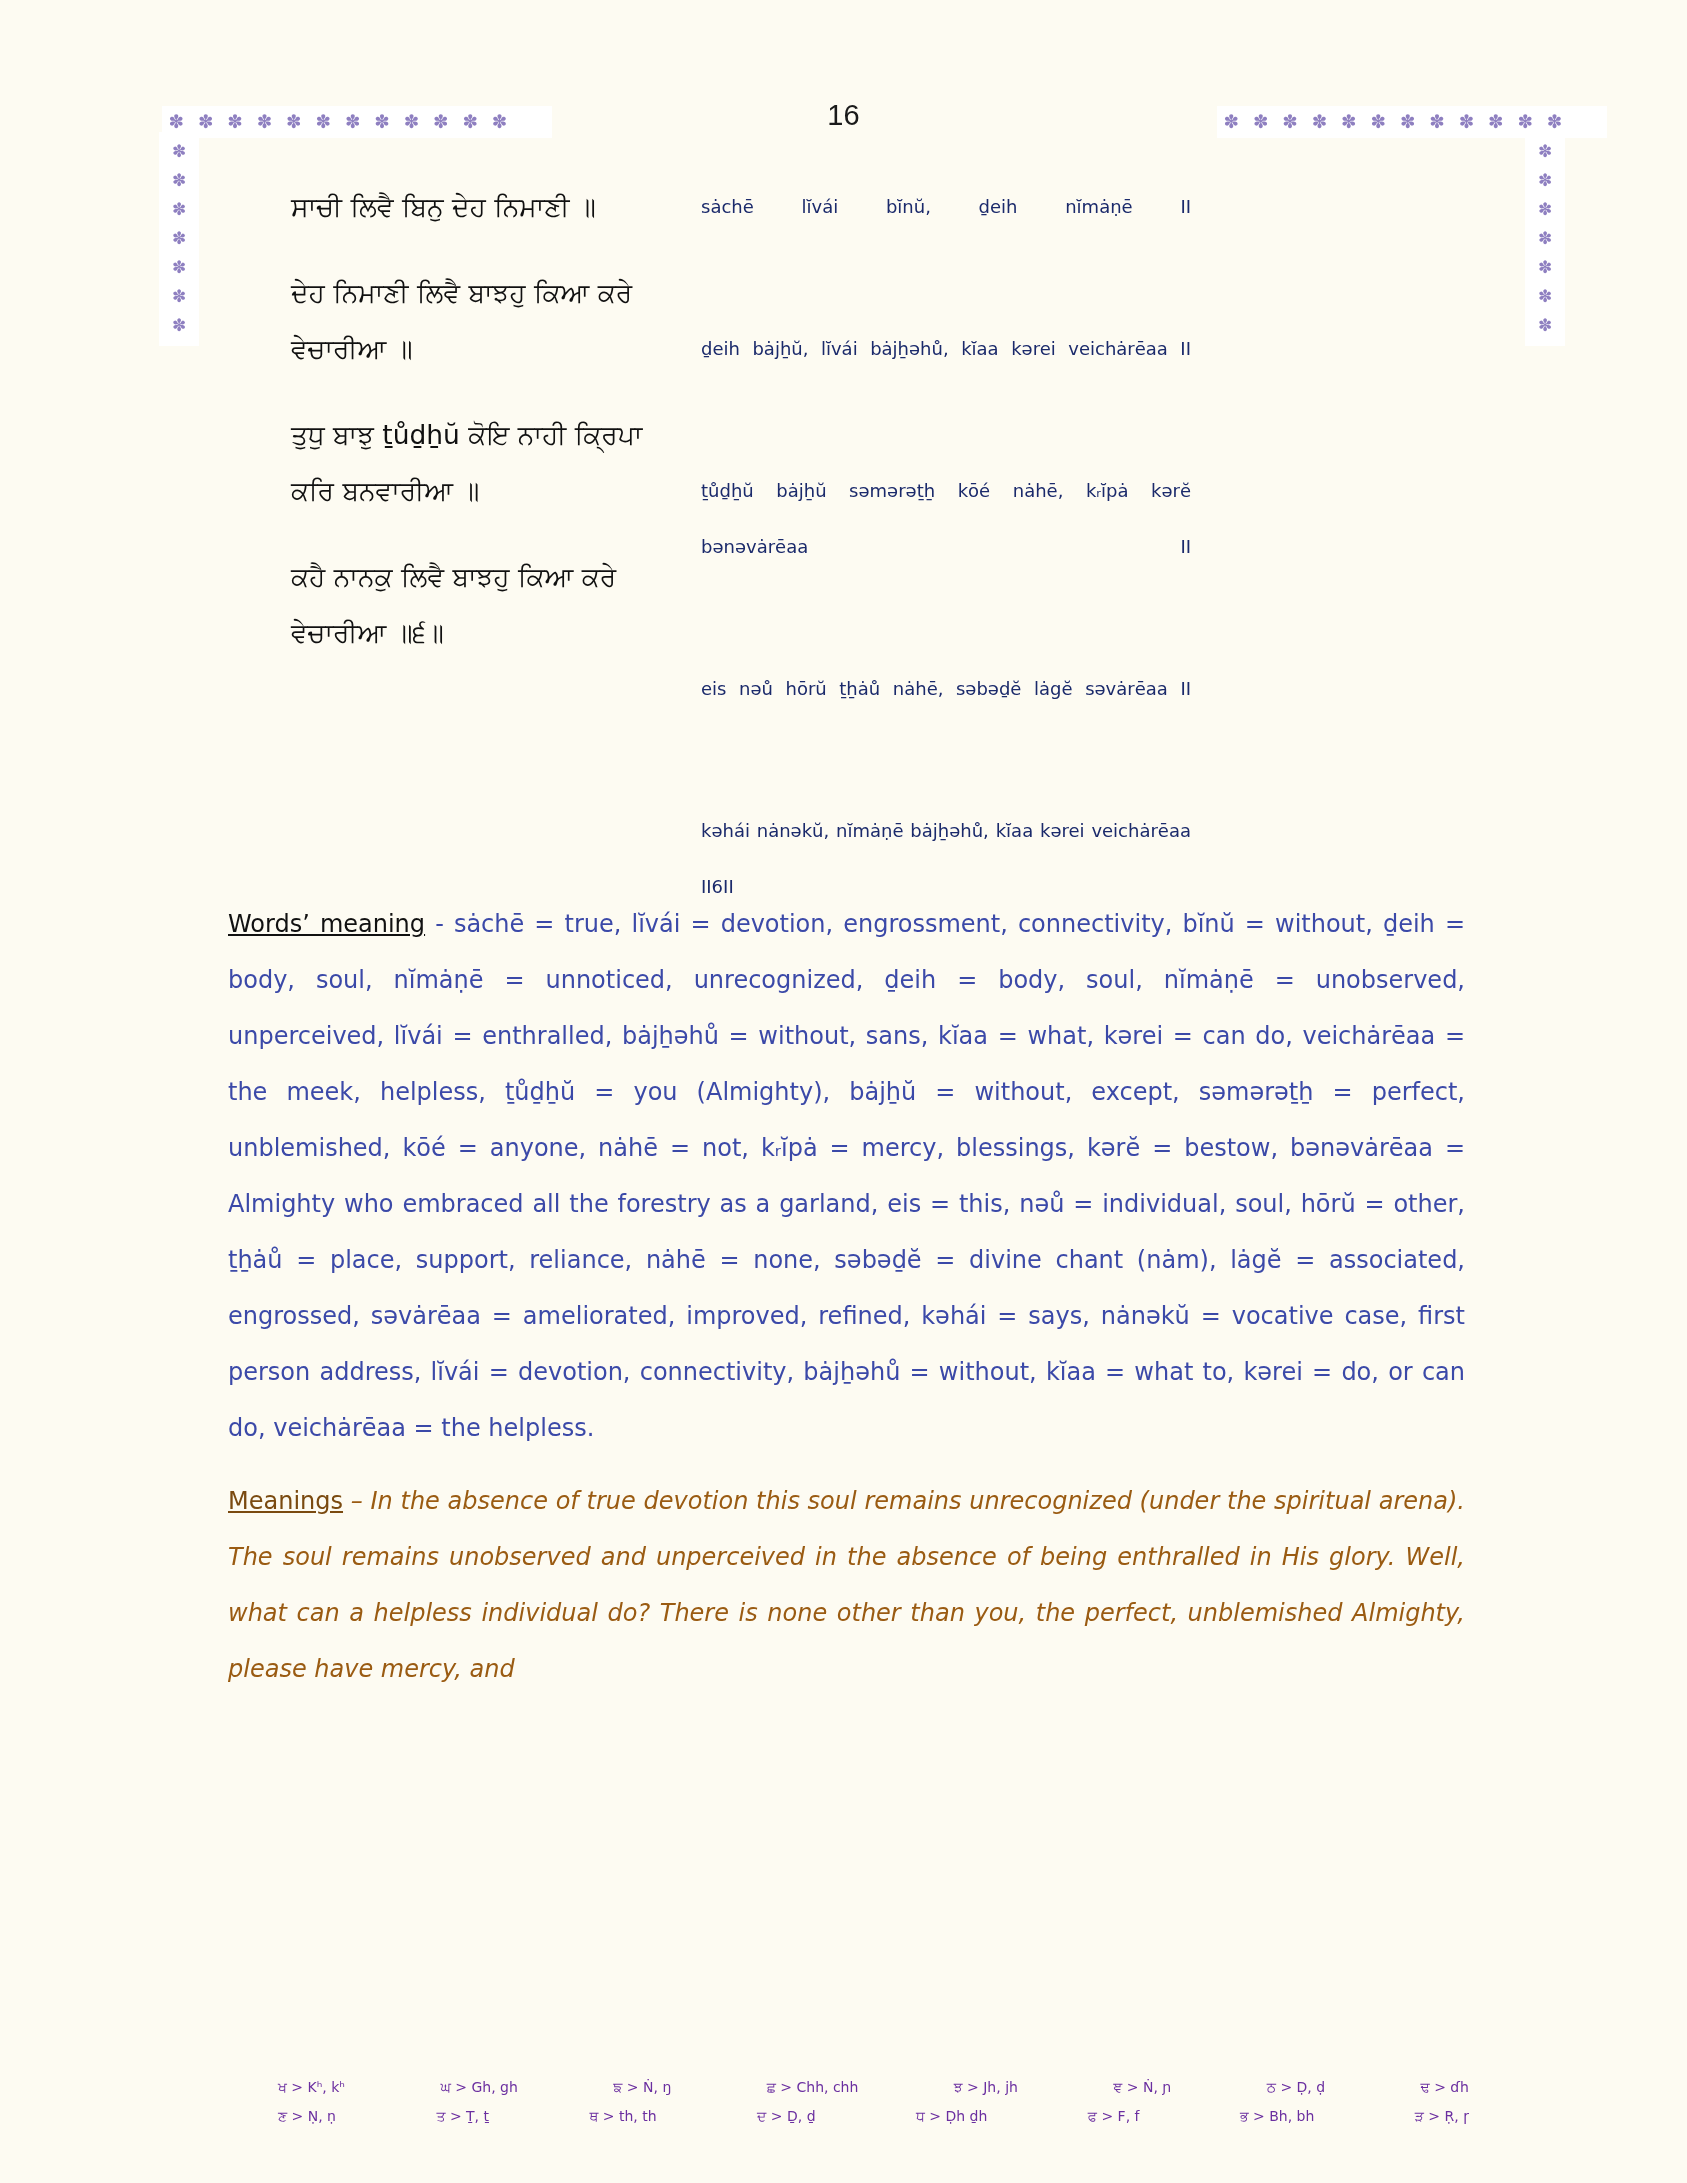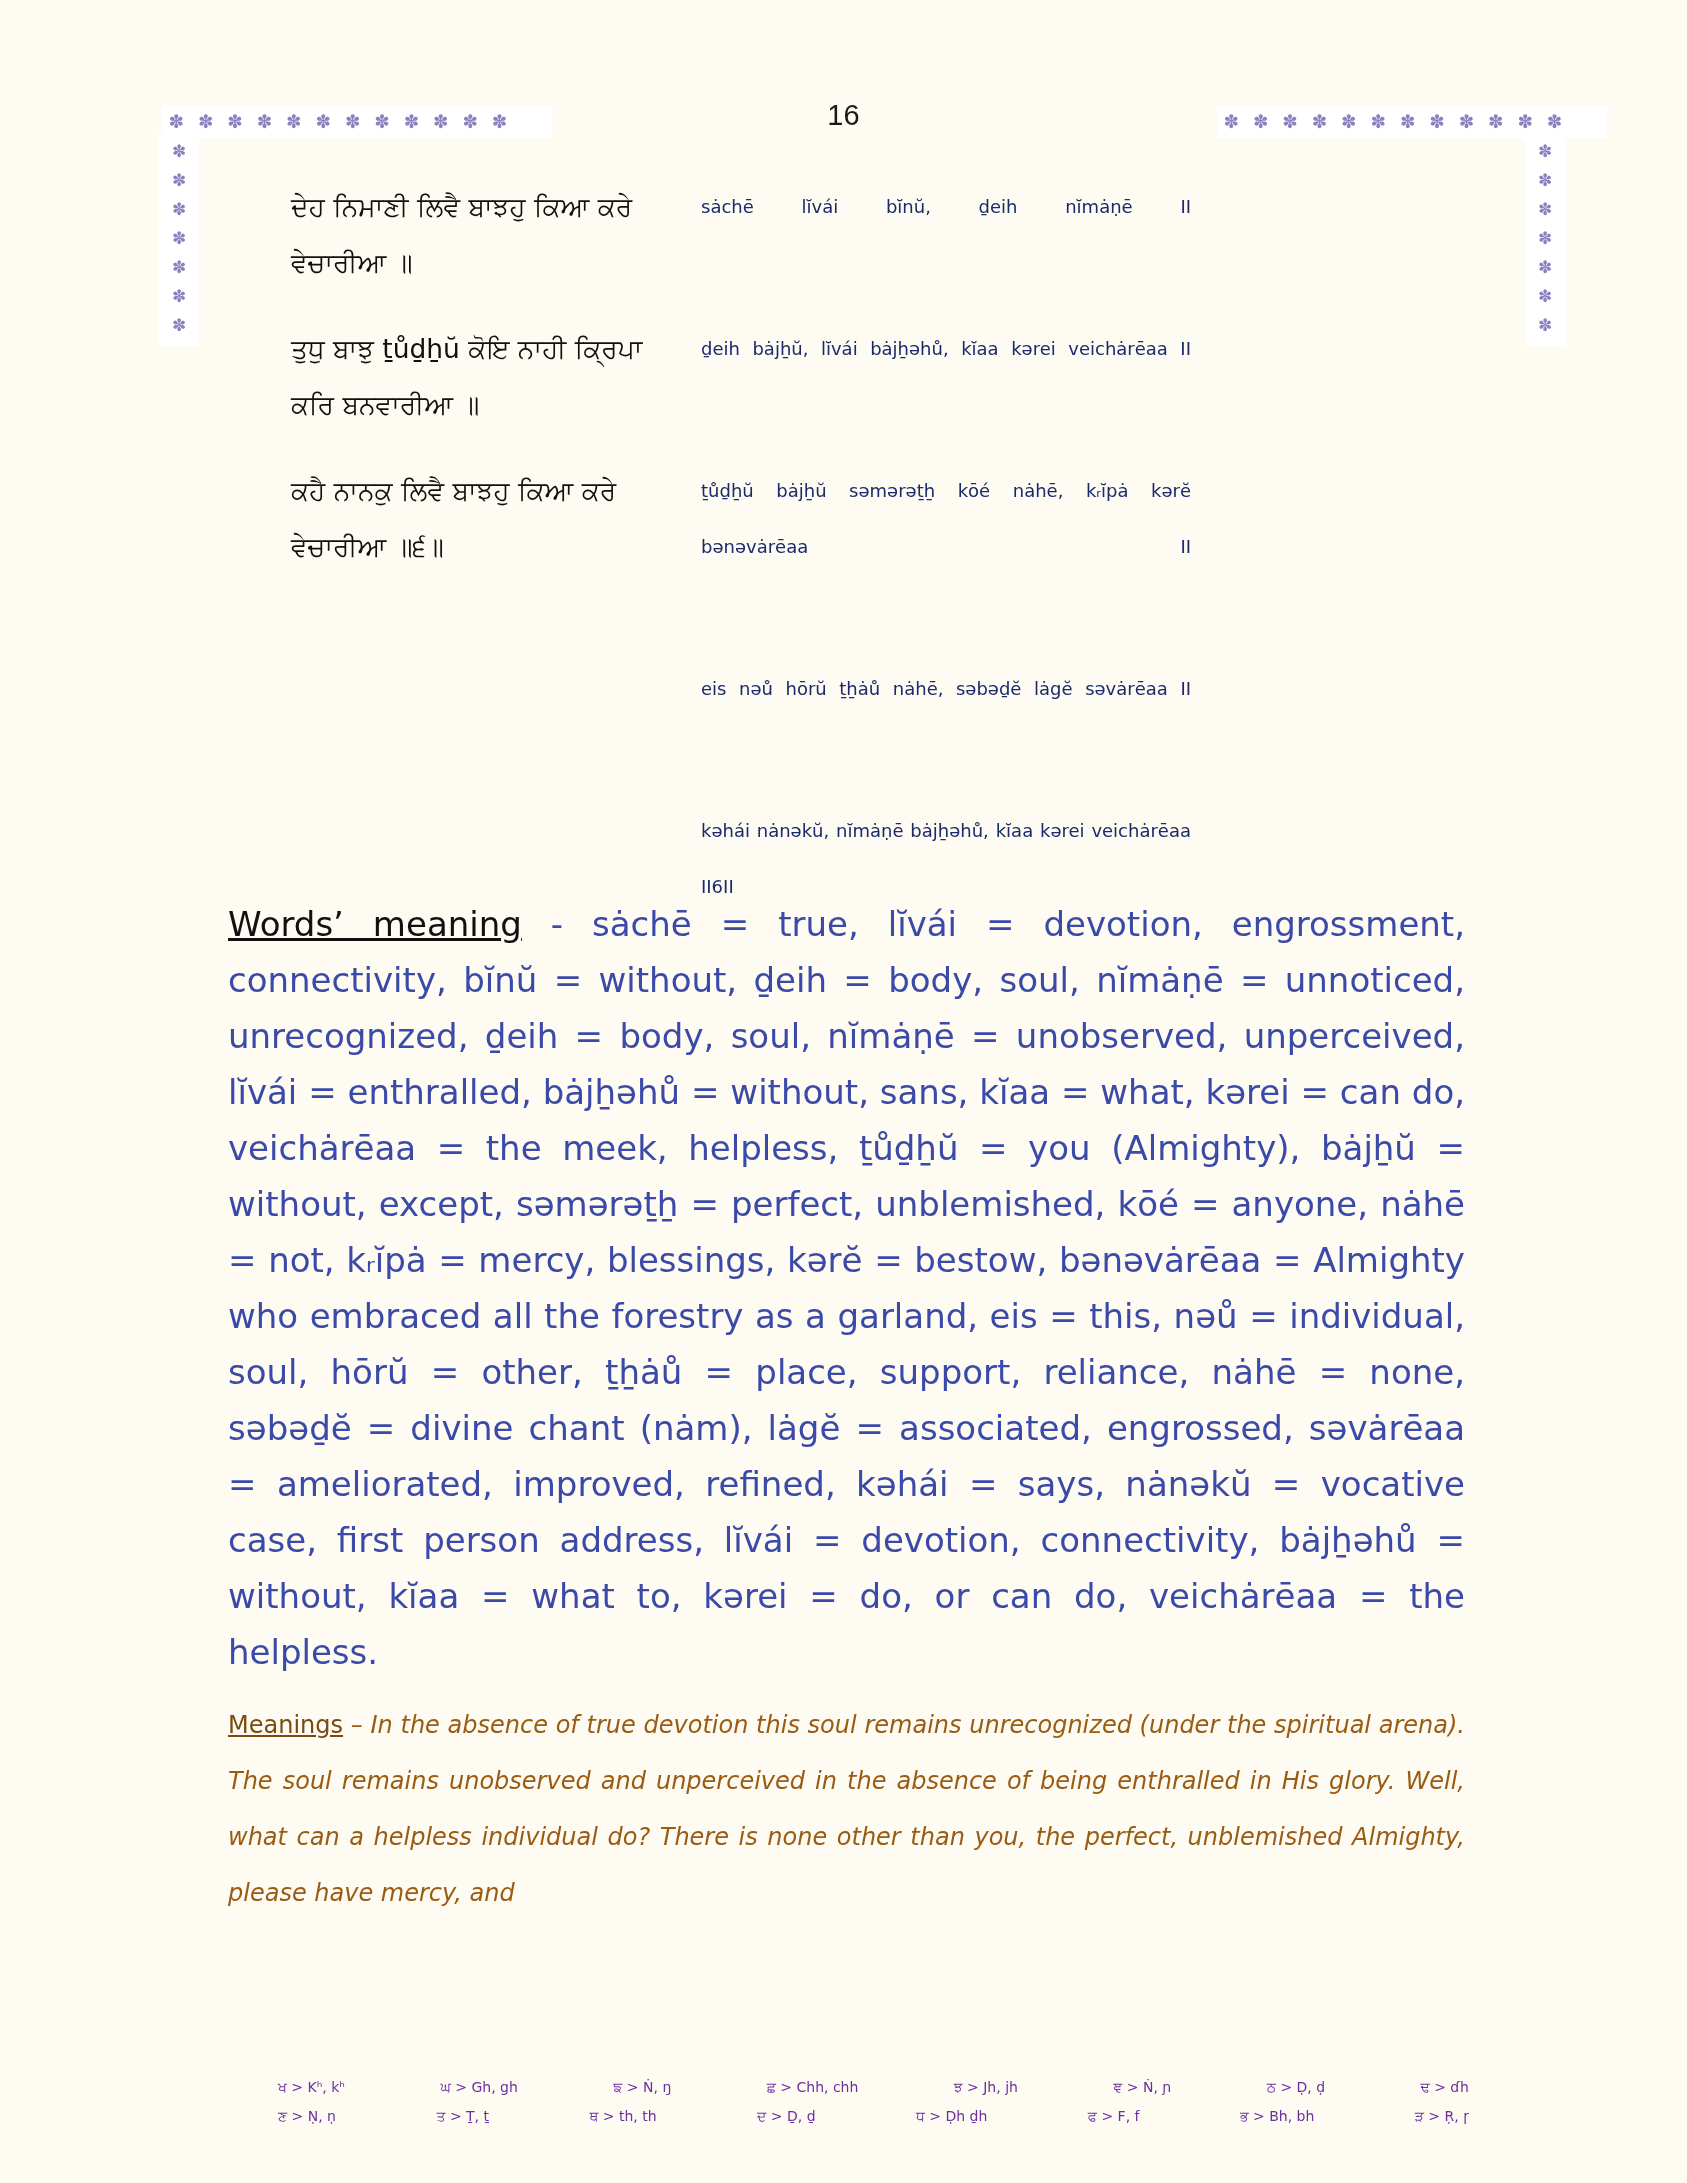--- a/index.html
+++ b/index.html
@@ -114,21 +114,21 @@
   .gurmukhi-col .verse-stanza { margin-bottom: 30px; }
 
   
   .body-area {
     position: absolute;
     top: 896px;
     left: 228px;
     width: 1237px;
   }
   .para {
-    font-size: 34px;
+    font-size: 24px;
     line-height: 56px;
     color: #111111;
     text-align: justify;
     font-family: "DejaVu Sans", sans-serif;
     margin: 0 0 17px 0;
   }
   .lead {
     text-decoration: underline;
     color: #111111;
     font-weight: normal;
@@ -173,20 +173,21 @@
 
   <div class="page-number">16</div>
 
   <div class="border-strip border-top-left">✽ ✽ ✽ ✽ ✽ ✽ ✽ ✽ ✽ ✽ ✽ ✽</div>
   <div class="border-strip border-top-right">✽ ✽ ✽ ✽ ✽ ✽ ✽ ✽ ✽ ✽ ✽ ✽</div>
   <div class="border-strip border-left-col">✽<br>✽<br>✽<br>✽<br>✽<br>✽<br>✽</div>
   <div class="border-strip border-right-col">✽<br>✽<br>✽<br>✽<br>✽<br>✽<br>✽</div>
 
   <div class="verse-area">
     <div class="gurmukhi-col">
+      <div class="verse-stanza">ਸਾਚੀ ਲਿਵੈ ਬਿਨੁ ਦੇਹ ਨਿਮਾਣੀ ॥</div>
       <div class="verse-stanza">ਦੇਹ ਨਿਮਾਣੀ ਲਿਵੈ ਬਾਝਹੁ ਕਿਆ ਕਰੇ ਵੇਚਾਰੀਆ ॥</div>
       <div class="verse-stanza">ਤੁਧੁ ਬਾਝੁ ṯůḏẖŭ ਕੋਇ ਨਾਹੀ ਕ੍ਰਿਪਾ ਕਰਿ ਬਨਵਾਰੀਆ ॥</div>
       <div class="verse-stanza">ਕਹੈ ਨਾਨਕੁ ਲਿਵੈ ਬਾਝਹੁ ਕਿਆ ਕਰੇ ਵੇਚਾਰੀਆ ॥੬॥</div>
     </div>
     <div class="translit-col">
       <div class="verse-stanza ln">sȧchē  lĭvái  bĭnŭ,  ḏeih  nĭmȧṇē II</div>
       <div class="verse-stanza ln">ḏeih  bȧjẖŭ,  lĭvái  bȧjẖəhů,  kĭaa  kərei  veichȧrēaa II</div>
       <div class="verse-stanza ln">ṯůḏẖŭ  bȧjẖŭ  səmərəṯẖ  kōé  nȧhē,  kᵣĭpȧ  kərĕ  bənəvȧrēaa II</div>
       <div class="verse-stanza ln">eis  nəů  hōrŭ  ṯẖȧů  nȧhē,  səbəḏĕ  lȧgĕ  səvȧrēaa II</div>
       <div class="verse-stanza ln">kəhái  nȧnəkŭ,  nĭmȧṇē  bȧjẖəhů,  kĭaa  kərei  veichȧrēaa II6II</div>

